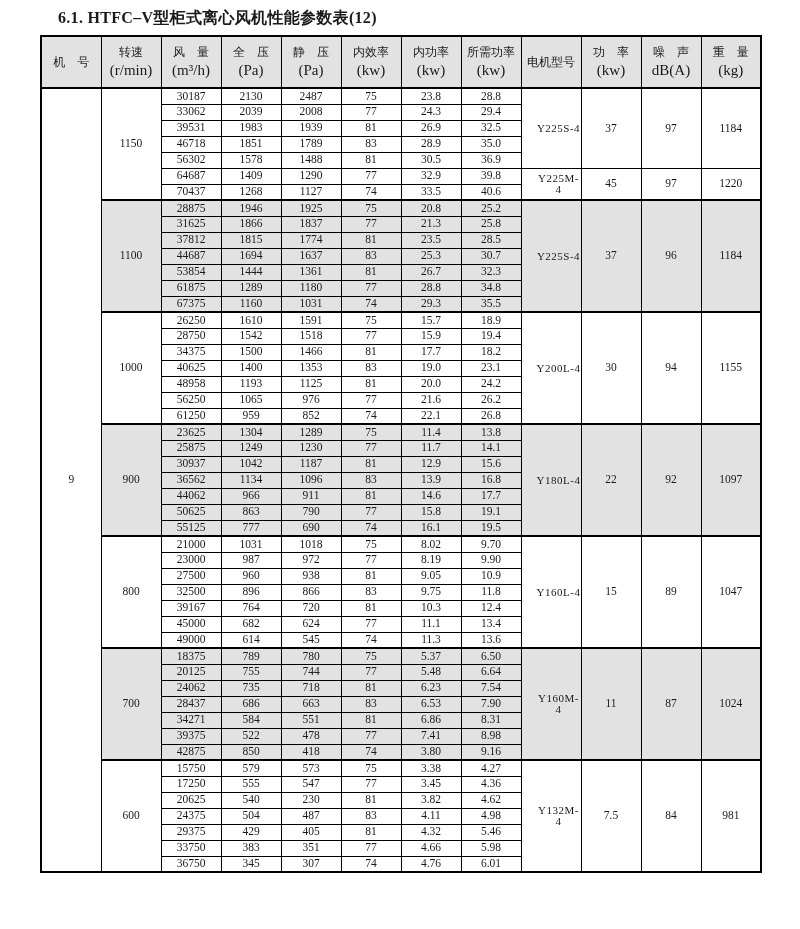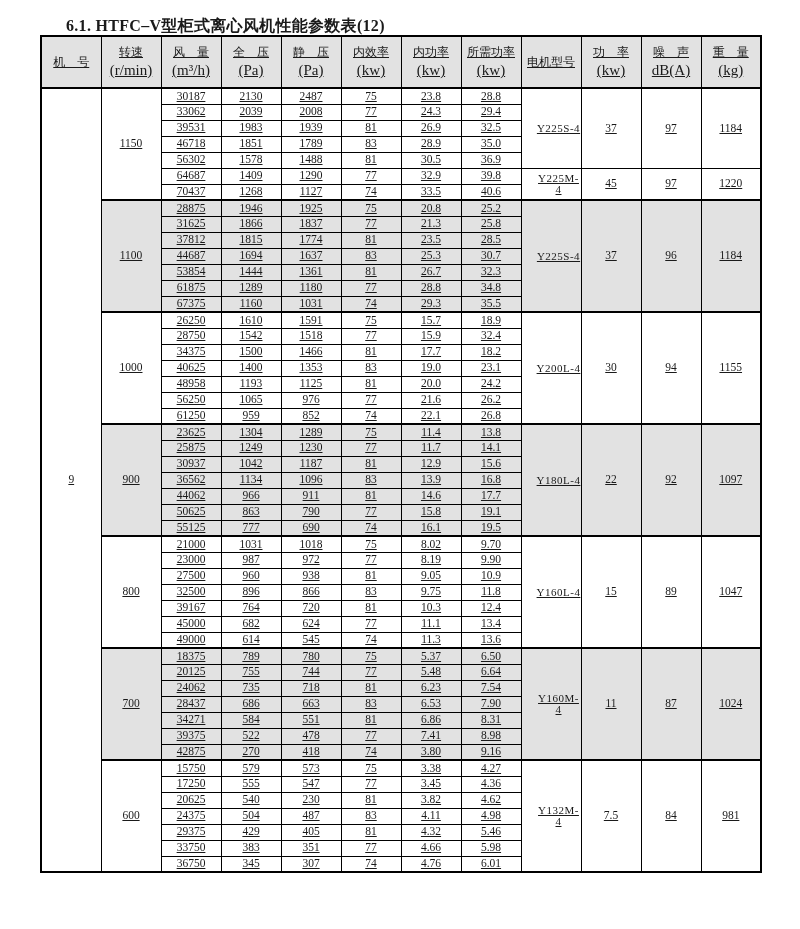--- a/index.html
+++ b/index.html
@@ -8,34 +8,33 @@
     width: 800px; height: 929px;
     background: #ffffff;
     font-family: "Liberation Serif", "DejaVu Serif", serif;
     color: #1a1a1a;
     position: relative;
     overflow: hidden;
   }
   .doc-title {
     position: absolute;
     left: 54px; top: 4px;
-    margin: 12px;
+    margin: 4px;
     font-size: 16px;
     font-weight: bold;
     letter-spacing: 0.3px;
     white-space: nowrap;
   }
   table.spec-table {
     position: absolute;
     left: 40px; top: 35px;
     width: 722px;
     border-collapse: collapse;
     table-layout: fixed;
     border: 2px solid #000;
-    text-decoration: underline;
   }
   .spec-table th, .spec-table td {
     border: 1px solid #000;
     text-align: center;
     vertical-align: middle;
     padding: 0;
     overflow: hidden;
   }
   .spec-table thead th {
     height: 52px;
@@ -254,21 +253,21 @@
           <td rowspan="7">30</td>
           <td rowspan="7">94</td>
           <td rowspan="7">1155</td>
         </tr>
         <tr>
           <td>28750</td>
           <td>1542</td>
           <td>1518</td>
           <td>77</td>
           <td>15.9</td>
-          <td>32.4</td>
+          <td>19.4</td>
         </tr>
         <tr>
           <td>34375</td>
           <td>1500</td>
           <td>1466</td>
           <td>81</td>
           <td>17.7</td>
           <td>18.2</td>
         </tr>
         <tr>
@@ -473,21 +472,21 @@
         <tr class="shaded">
           <td>39375</td>
           <td>522</td>
           <td>478</td>
           <td>77</td>
           <td>7.41</td>
           <td>8.98</td>
         </tr>
         <tr class="shaded">
           <td>42875</td>
-          <td>270</td>
+          <td>850</td>
           <td>418</td>
           <td>74</td>
           <td>3.80</td>
           <td>9.16</td>
         </tr>
         <tr class="block-start">
           <td rowspan="7" class="speed-cell">600</td>
           <td>15750</td>
           <td>579</td>
           <td>573</td>

